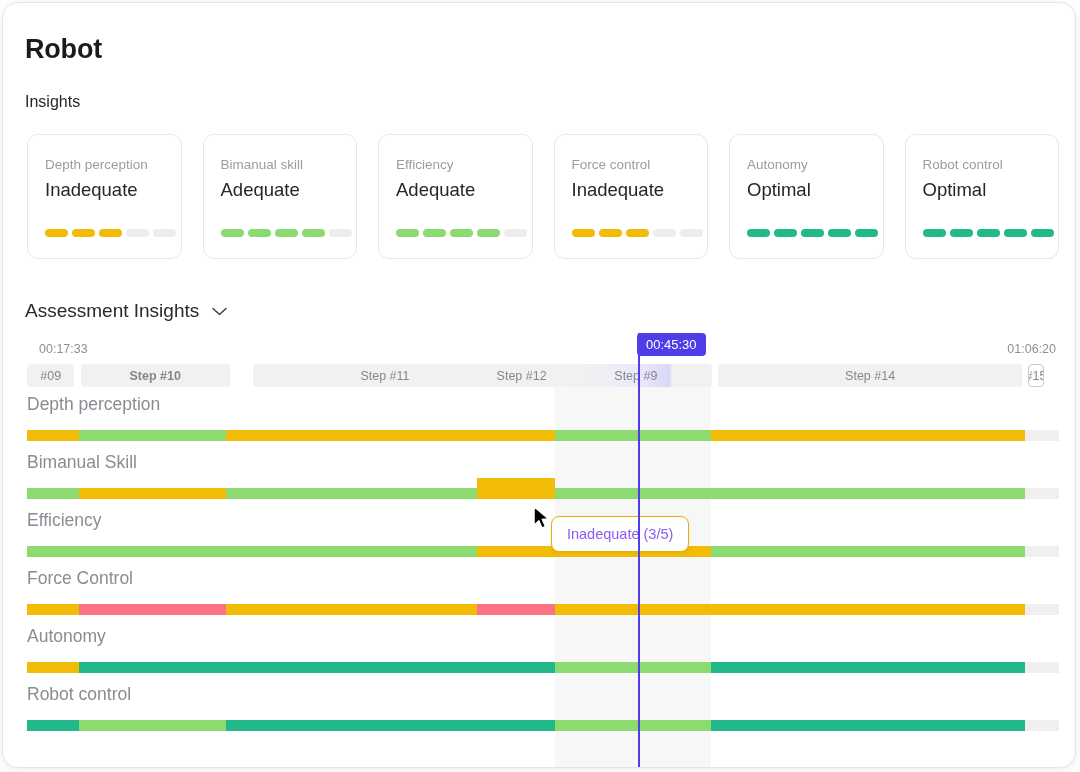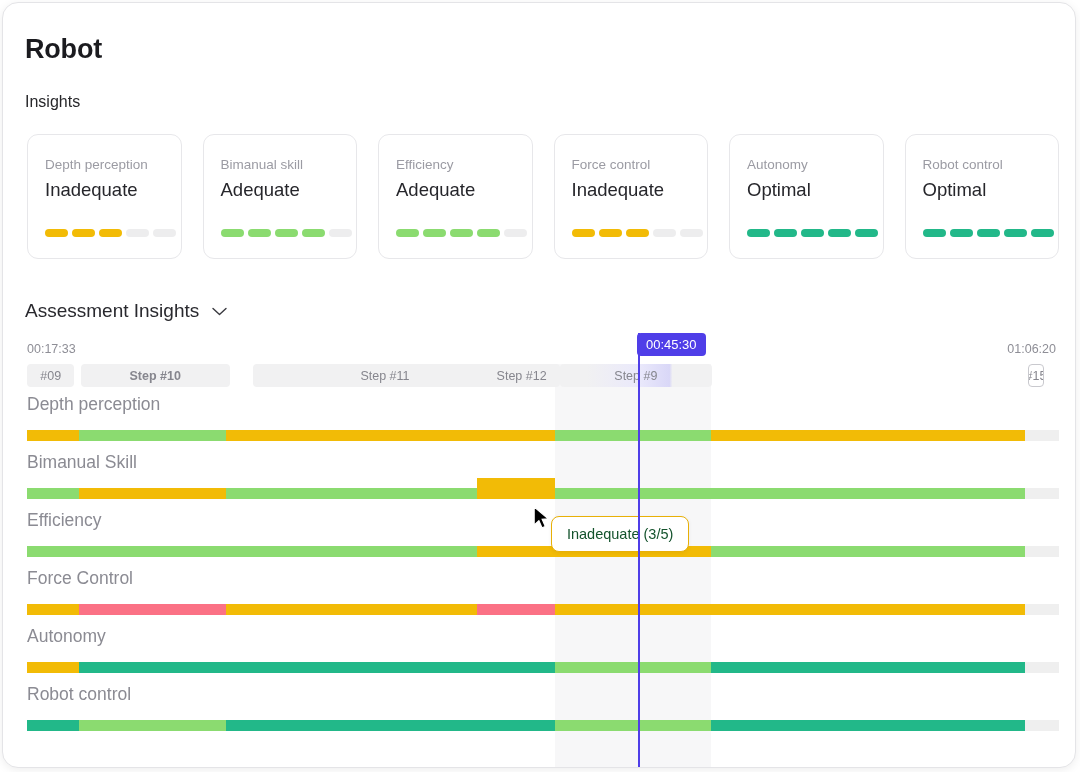--- a/index.html
+++ b/index.html
@@ -95,21 +95,21 @@
     position: absolute;
     left: 0; top: 330px;
     width: 1080px; height: 442px;
   }
   .tl-time {
     position: absolute;
     font-size: 12.5px;
     color: #8e8e96;
     top: 9px;
   }
-  .tl-time.left  { left: 24px; }
+  .tl-time.left  { left: 36px; }
   .tl-time.right { right: 27px; }
 
   .playhead-badge {
     position: absolute;
     top: 0px;
     height: 23px;
     padding: 0 9px;
     display: flex; align-items: center;
     background: #4f3ee8;
     color: #ffffff;
@@ -189,21 +189,21 @@
     z-index: 5;
   }
 
   
   .tooltip {
     position: absolute;
     background: #ffffff;
     border: 1.6px solid #e8b007;
     border-radius: 8px;
     font-size: 14.5px;
-    color: #14532d;
+    color: #8b5cf6;
     padding: 9px 15px;
     white-space: nowrap;
     z-index: 20;
     box-shadow: 0 1px 4px rgba(0,0,0,0.06);
   }
 
   
   .cursor { position: absolute; z-index: 30; }
 </style>
 </head>
@@ -308,20 +308,23 @@
           </div>
           <div class="chip" style="left: 226.008px; width: 264px;">
             <span>Step #11</span>
           </div>
           <div class="chip" style="left: 456.144px; width: 77px;">
             <span>Step #12</span>
           </div>
           <div class="chip selected" style="left: 532.512px; width: 152.736px;">
             <span>Step #9</span>
           </div>
+          <div class="chip" style="left: 691.44px; width: 303.408px;">
+            <span>Step #14</span>
+          </div>
           <div class="chip outlined" style="left: 1001.04px; width: 16px;">
             <span>#15</span>
           </div>
         </div>
 
       <div class="rows" id="rows">
           <div class="metric-row">
             <div class="metric-label">Depth perception</div>
             <div class="track" style="background: rgb(239, 239, 239);">
               <div class="seg" style="left: 0px; width: 51.6px; background: rgb(242, 187, 6);"></div>

